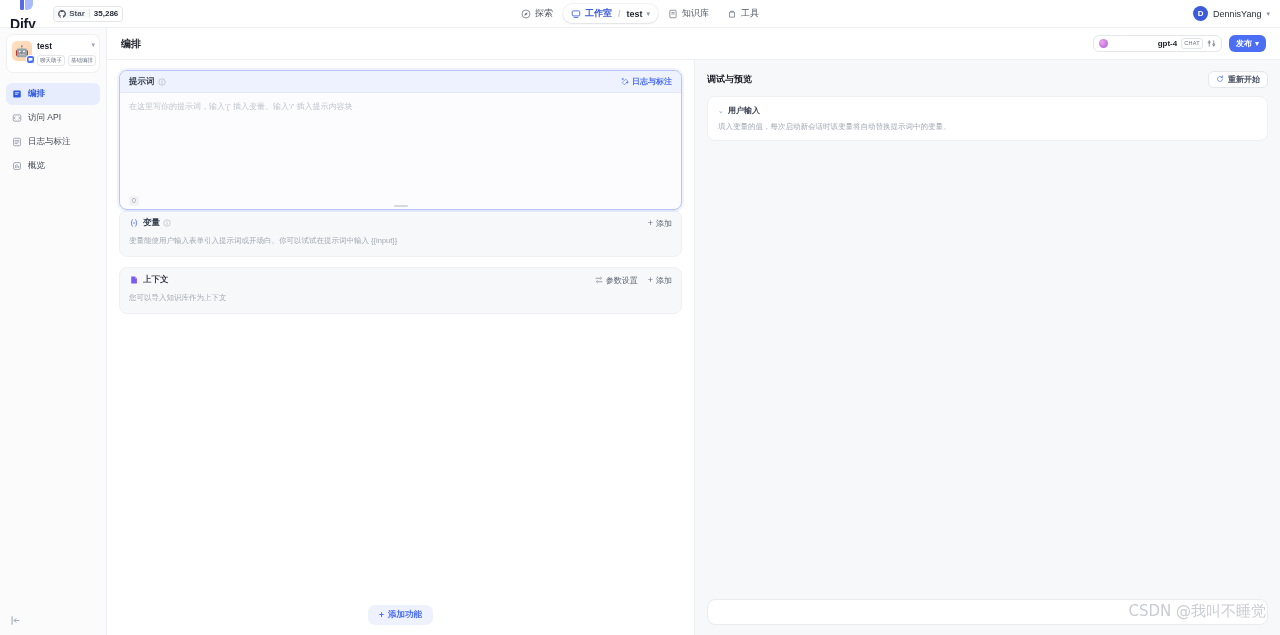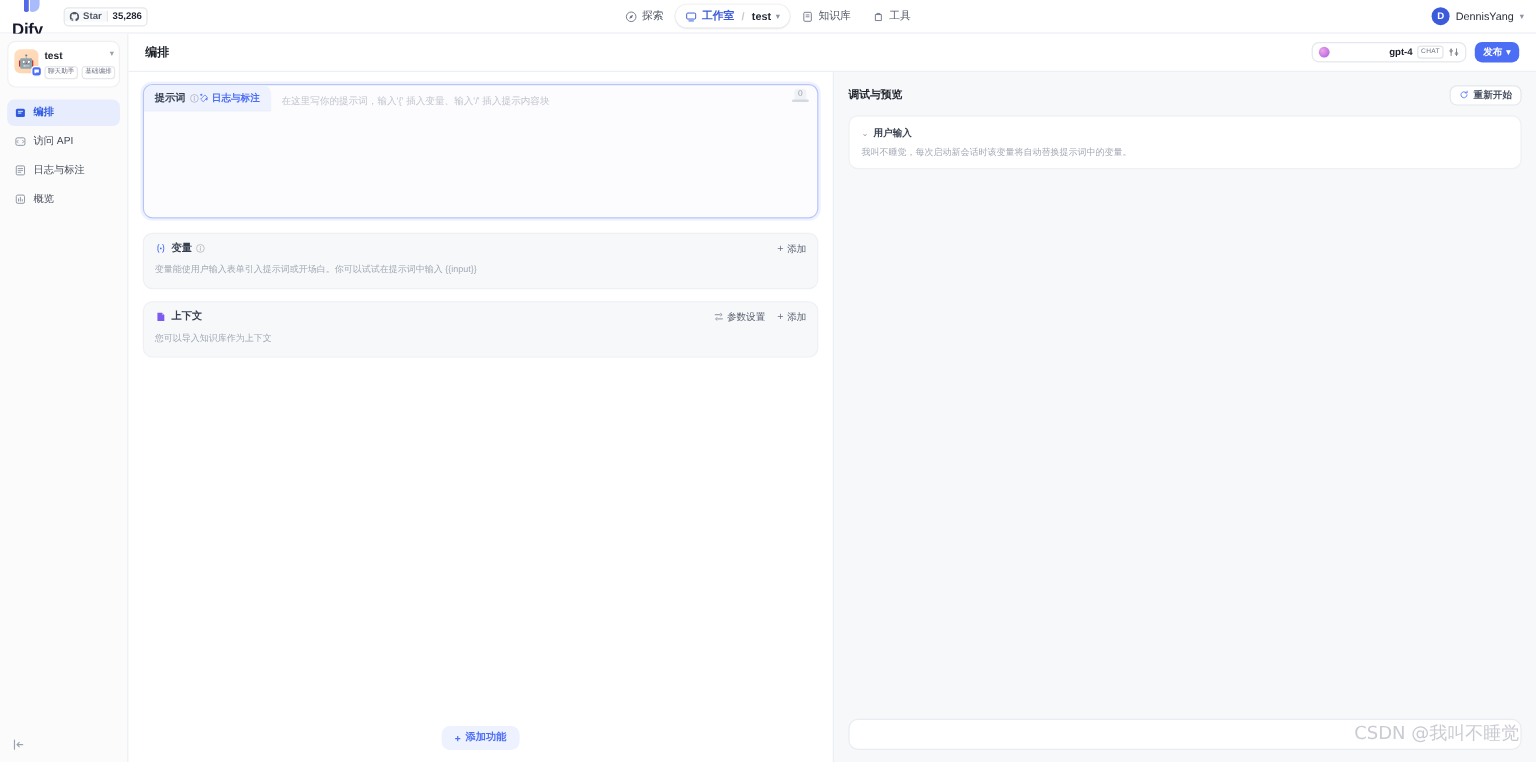--- a/index.html
+++ b/index.html
@@ -189,24 +189,24 @@
     border-radius: 8px;
     background: #f7f8fa;
     border: 1px solid #eef0f4;
     margin-bottom: 10px;
   }
   .prompt-card {
     background: #fcfcfe;
     border: 1px solid #b6c6fb;
     border-radius: 8px;
     box-shadow: 0 0 0 2px rgba(96,125,250,.10);
-    height: 112px;
-    display: flex; flex-direction: row;
+    height: 140px;
+    display: flex; flex-direction: column;
     position: relative;
-    margin-bottom: 12px;
+    margin-bottom: 0;
   }
   .prompt-head {
     height: 22px; display: flex; align-items: center;
     padding: 0 9px;
     background: #eef2fe;
     border-radius: 7px 7px 0 0;
     border-bottom: 1px solid #e2e8fb;
   }
   .sec-title { font-size: 8.5px; font-weight: 700; color: #363f4f; display: flex; align-items: center; gap: 3px; }
   .info-ico { width: 8px; height: 8px; opacity: .5; }
@@ -558,21 +558,21 @@
                 </svg>
               <span>重新开始</span>
             </button>
           </div>
 
           <div class="userinput-card">
             <div class="ui-head">
               <span class="chev">⌄</span>
               <span class="ui-title">用户输入</span>
             </div>
-            <div class="ui-desc">我叫不睡觉，每次启动新会话时该变量将自动替换提示词中的变量。</div>
+            <div class="ui-desc">填入变量的值，每次启动新会话时该变量将自动替换提示词中的变量。</div>
           </div>
 
           <div class="chat-input-bar"></div>
           <div class="watermark">CSDN @我叫不睡觉</div>
         </div>
 
       </div>
     </div>
   </div>
 </div>

